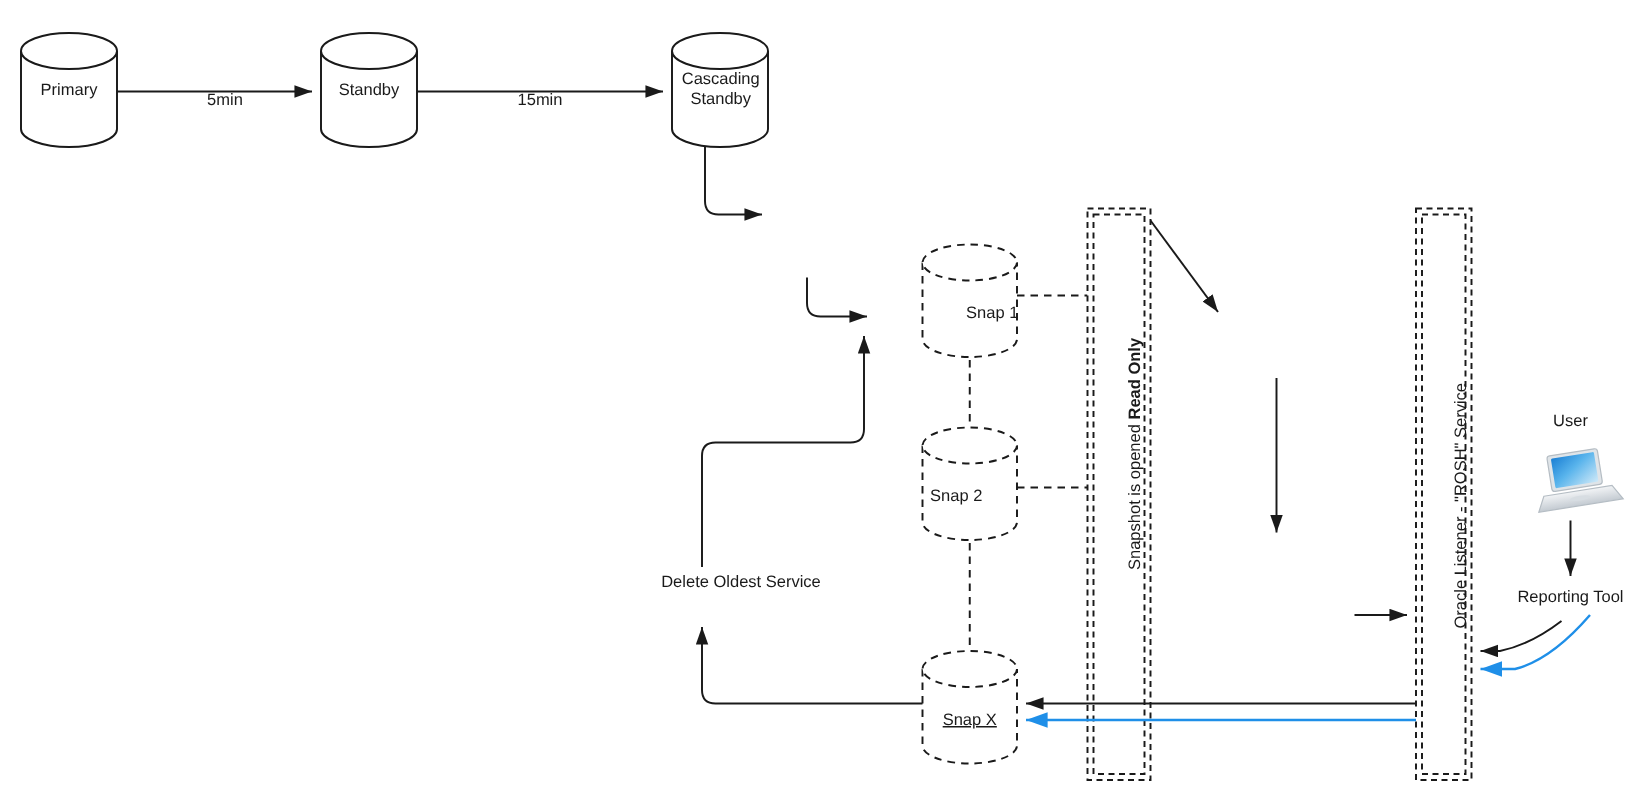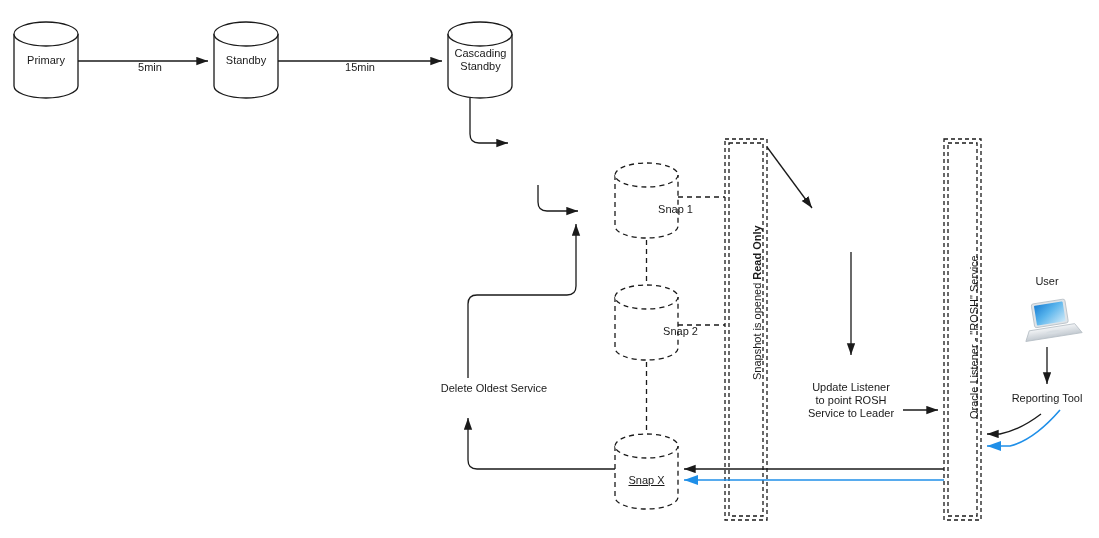--- a/index.html
+++ b/index.html
@@ -113,36 +113,33 @@
   <div class="lbl" style="left:214px;top:54px;width:64px;">Standby</div>
 
   <div class="lbl" style="left:448px;top:47px;width:65px;">Cascading
 Standby</div>
 
   <div class="lbl" style="left:118px;top:61px;width:64px;">5min</div>
 
   <div class="lbl" style="left:328px;top:61px;width:64px;">15min</div>
 
 
-  <div class="lbl" style="left:644px;top:203px;width:63px;">Snap 1</div>
+  <div class="lbl" style="left:630px;top:203px;width:63px;">Snap 1</div>
 
-  <div class="lbl" style="left:649px;top:325px;width:63px;">Snap 2</div>
+  <div class="lbl" style="left:606px;top:325px;width:63px;">Snap 2</div>
 
   <div class="lbl" style="left:615px;top:474px;width:63px;text-decoration:underline;">Snap X</div>
 
   <div class="lbl" style="left:404px;top:382px;width:180px;">Delete Oldest Service</div>
 
   <div class="vlbl" style="left:751px;top:380px;"><span>Snapshot is opened </span><b>Read Only</b></div>
 
   <div class="vlbl" style="left:968px;top:419px;">Oracle Listener -  "ROSH"  Service</div>
 
 
-  <div class="lbl" style="left:786px;top:381px;width:130px;">Update Listener
-to point ROSH
-Service to Leader</div>
 
   <div class="lbl" style="left:1015px;top:275px;width:64px;">User</div>
 
   <svg id="laptop" viewBox="0 0 64 48" xmlns="http://www.w3.org/2000/svg">
     <defs>
       <linearGradient id="scr" x1="0" y1="0" x2="1" y2="1">
         <stop offset="0%" stop-color="#1a7fd4"></stop>
         <stop offset="45%" stop-color="#59b4ec"></stop>
         <stop offset="100%" stop-color="#cfe9f8"></stop>
       </linearGradient>

